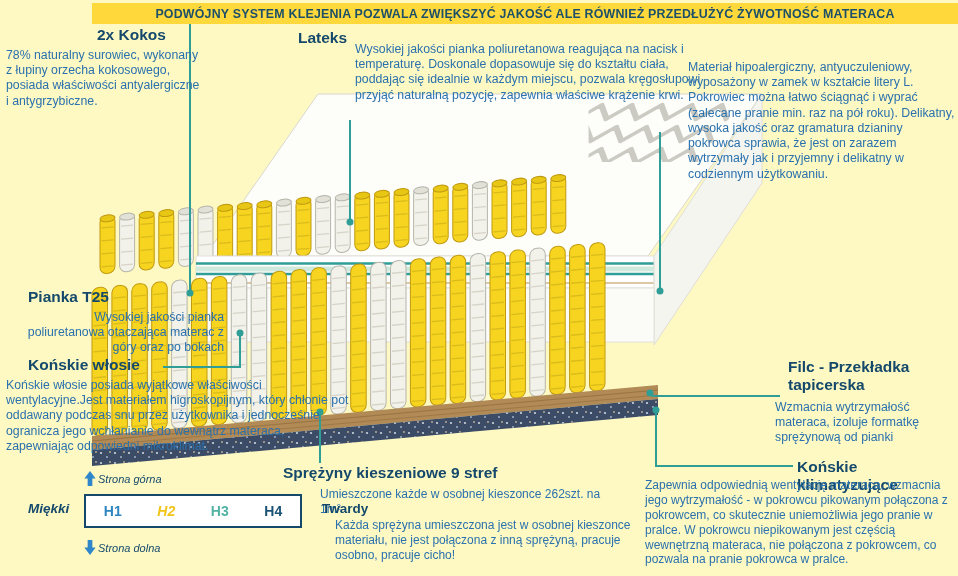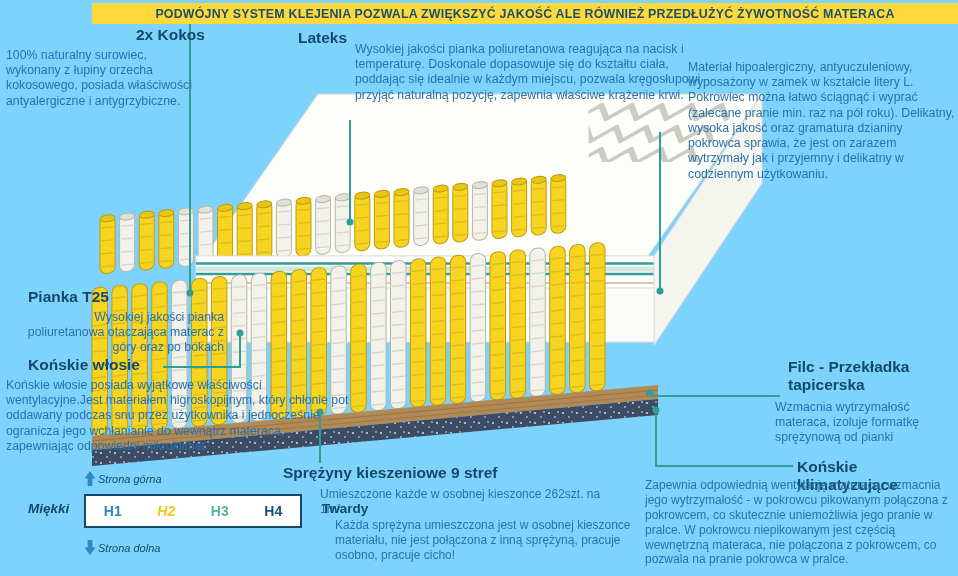--- a/index.html
+++ b/index.html
@@ -1,16 +1,16 @@
 <!DOCTYPE html>
 <html style="--banner_bg: #ffd93c; --banner_text: #1c5068; --heading: #14496b; --body: #2a71ad; --teal: #2f9e96; --arrow_blue: #2f86c8; --spring_yellow: #f6d41f; --spring_white: #f2f1ea; --felt_brown: #b18a56; --base_navy: #3c4c66;"><head>
 <meta charset="utf-8">
 <style>
   html,body{margin:0;padding:0;background:#fff;}
-  .canvas{position:relative;width:958px;height:576px;background:#7dd3fc;overflow:hidden;
+  .canvas{position:relative;width:958px;height:576px;background:#fef9c3;overflow:hidden;
           font-family:"Liberation Sans",sans-serif;}
   #scene{position:absolute;inset:0;pointer-events:none;}
   .banner{position:absolute;left:92px;right:0;top:3px;height:21px;background:var(--banner_bg);
           color:var(--banner_text);font-weight:bold;font-size:12.4px;letter-spacing:.2px;
           display:flex;align-items:center;justify-content:center;text-transform:uppercase;}
   .hd{position:absolute;color:var(--heading);font-weight:bold;font-size:15.5px;line-height:1.15;}
   .bd{position:absolute;color:var(--body);font-size:12.3px;line-height:1.24;}
   .bd.small{font-size:12px;}
   .side-note{position:absolute;display:flex;align-items:center;gap:2px;color:var(--heading);font-size:11px;font-style:italic;}
   .dir-arrow{width:12px;height:15px;}
@@ -548,22 +548,22 @@
       <circle cx="660" cy="291" r="3.5"></circle>
       <circle cx="240" cy="333" r="3.5"></circle>
       <circle cx="320" cy="412" r="3.5"></circle>
       <circle cx="650" cy="393" r="3.5"></circle>
       <circle cx="656" cy="410" r="3.5"></circle>
     </g>
   </svg>
 
   <div class="banner">PODWÓJNY SYSTEM KLEJENIA POZWALA ZWIĘKSZYĆ JAKOŚĆ ALE RÓWNIEŻ PRZEDŁUŻYĆ ŻYWOTNOŚĆ MATERACA</div>
 
-  <div class="hd" style="left:97px;top:26px;margin-left:39px;">2x Kokos</div>
-  <div class="bd" style="left:6px;top:48px;width:196px;">100% naturalny surowiec, wykonany z łupiny orzecha kokosowego, posiada właściwości antyalergiczne i antygrzybiczne.</div>
+  <div class="hd" style="left:97px;top:26px;">2x Kokos</div>
+  <div class="bd" style="left:6px;top:48px;width:196px;">78% naturalny surowiec, wykonany z łupiny orzecha kokosowego, posiada właściwości antyalergiczne i antygrzybiczne.</div>
 
   <div class="hd" style="left:298px;top:29px;">Lateks</div>
   <div class="bd" style="left:355px;top:42px;width:358px;">Wysokiej jakości pianka poliuretanowa reagująca na nacisk i temperaturę. Doskonale dopasowuje się do kształtu ciała, poddając się idealnie w każdym miejscu, pozwala kręgosłupowi przyjąć naturalną pozycję, zapewnia właściwe krążenie krwi.</div>
 
   <div class="bd" style="left:688px;top:60px;width:268px;">Materiał hipoalergiczny, antyuczuleniowy, wyposażony w zamek w kształcie litery L. Pokrowiec można łatwo ściągnąć i wyprać (zalecane pranie min. raz na pół roku). Delikatny, wysoka jakość oraz gramatura dzianiny pokrowca sprawia, że jest on zarazem wytrzymały jak i przyjemny i delikatny w codziennym użytkowaniu.</div>
 
   <div class="hd" style="left:28px;top:288px;">Pianka T25</div>
   <div class="bd" style="left:24px;top:310px;width:200px;text-align:right;">Wysokiej jakości pianka poliuretanowa otaczająca materac z góry oraz po bokach</div>
 
   <div class="hd" style="left:28px;top:356px;">Końskie włosie</div>

